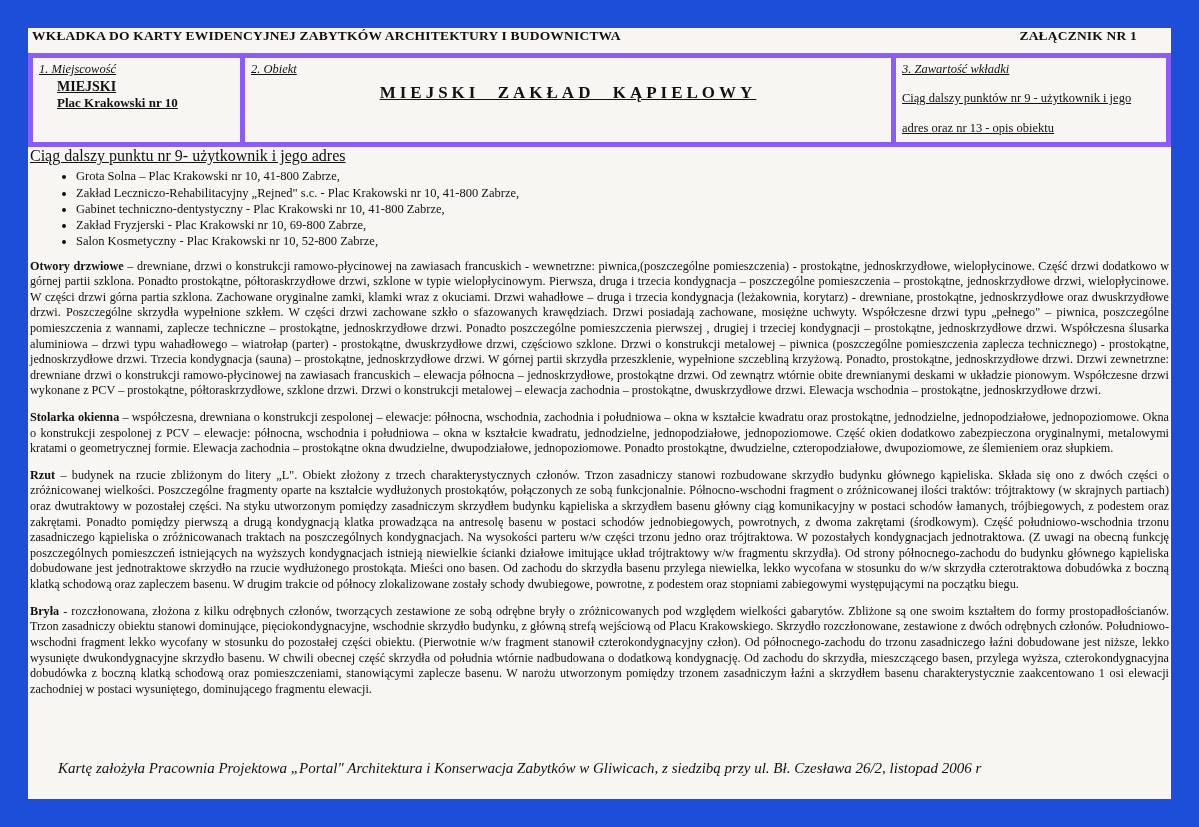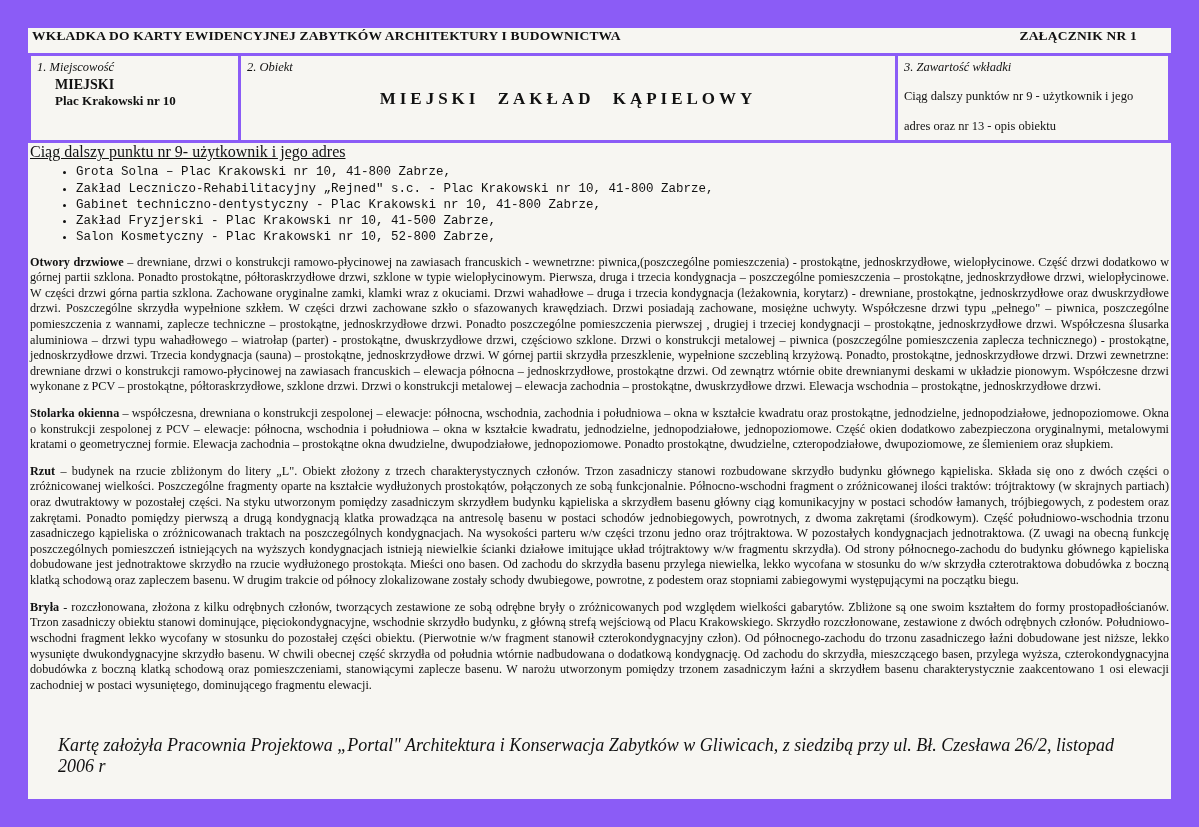--- a/index.html
+++ b/index.html
@@ -11,21 +11,21 @@
     width: 1199px;
     height: 827px;
     font-family: "Liberation Serif", serif;
     color: #111;
     position: relative;
     overflow: hidden;
   }
   .page {
     position: absolute;
     inset: 0;
-    background: #8b5cf6;
+    background: #1d4ed8;
     padding: 0;
   }
   .sheet {
     position: absolute;
     left: 28px;
     top: 28px;
     width: 1143px;
     height: 771px;
     background: #f7f6f2;
   }
@@ -41,23 +41,24 @@
   .hdr-title .left { }
   .hdr-title .right { padding-right: 28px; margin-left: 12px; }
 
   table.boxes {
     width: 100%;
     border-collapse: collapse;
     margin-top: 9px;
     table-layout: fixed;
   }
   table.boxes td {
-    border: 3px solid #8b5cf6;
+    border: 5px solid #8b5cf6;
     vertical-align: top;
     padding: 4px 6px 6px 6px;
+    text-decoration: underline;
   }
   td.cell1 { width: 195px; }
   td.cell2 { }
   td.cell3 { width: 258px; }
 
   .cell-num {
     font-style: italic;
     font-size: 12.5px;
   }
   .cell1-line1 {
@@ -69,21 +70,21 @@
   .cell1-line2 {
     font-weight: bold;
     font-size: 13px;
     padding-left: 18px;
   }
   .obiekt-name {
     text-align: center;
     font-weight: bold;
     font-size: 17px;
     letter-spacing: 4px;
-    margin-top: 14px;
+    margin-top: 6px;
     word-spacing: 10px;
   }
   .cell3-line {
     font-size: 12.5px;
     line-height: 1.25;
     margin-top: 14px;
   }
 
   .section-underline {
     text-decoration: underline;
@@ -93,40 +94,39 @@
 
   ul.addr {
     list-style: disc;
     margin: 0 0 0 0;
     padding-left: 46px;
     font-size: 12.5px;
   }
   ul.addr li {
     margin: 0 0;
     line-height: 1.3;
-    font-family: Liberation Mono, monospace;
   }
 
   .body-text {
     font-size: 12.2px;
     line-height: 1.28;
     text-align: justify;
     margin-top: 9px;
   }
   .body-text b { font-weight: bold; }
 
   .para { margin-top: 11px; }
 
   .footer {
     position: absolute;
     left: 30px;
     right: 30px;
     bottom: 22px;
     font-style: italic;
-    font-size: 18px;
+    font-size: 15px;
   }
   .content {
     padding: 0 2px;
   }
 </style>
 </head>
 <body>
 
 <div class="page">
   <div class="sheet">
@@ -157,21 +157,21 @@
     </tbody>
       </table>
 
     <div class="content">
 
       <div class="section-underline">Ciąg dalszy punktu  nr 9- użytkownik i jego adres</div>
       <ul class="addr">
         <li>Grota Solna – Plac Krakowski nr 10, 41-800 Zabrze,</li>
         <li>Zakład Leczniczo-Rehabilitacyjny „Rejned" s.c. - Plac Krakowski nr 10, 41-800 Zabrze,</li>
         <li>Gabinet techniczno-dentystyczny - Plac Krakowski nr 10, 41-800 Zabrze,</li>
-        <li>Zakład Fryzjerski - Plac Krakowski nr 10, 41-500 Zabrze,</li>
+        <li>Zakład Fryzjerski - Plac Krakowski nr 10, 69-800 Zabrze,</li>
         <li>Salon Kosmetyczny - Plac Krakowski nr 10, 52-800 Zabrze,</li>
       </ul>
 
 
       <div class="body-text"><b>Otwory drzwiowe</b><span> – drewniane, drzwi o konstrukcji ramowo-płycinowej na zawiasach francuskich - wewnetrzne: piwnica,(poszczególne pomieszczenia) - prostokątne, jednoskrzydłowe, wielopłycinowe. Część drzwi dodatkowo w górnej partii szklona. Ponadto prostokątne, półtoraskrzydłowe drzwi, szklone w typie wielopłycinowym. Pierwsza, druga i trzecia kondygnacja – poszczególne pomieszczenia – prostokątne, jednoskrzydłowe drzwi, wielopłycinowe. W części drzwi górna partia szklona. Zachowane oryginalne zamki, klamki wraz z okuciami. Drzwi wahadłowe – druga i trzecia kondygnacja (leżakownia, korytarz) - drewniane, prostokątne, jednoskrzydłowe oraz dwuskrzydłowe drzwi. Poszczególne skrzydła wypełnione szkłem. W części drzwi zachowane szkło o sfazowanych krawędziach. Drzwi posiadają zachowane, mosiężne uchwyty. Współczesne drzwi typu „pełnego" – piwnica, poszczególne pomieszczenia z wannami, zaplecze techniczne – prostokątne, jednoskrzydłowe drzwi. Ponadto poszczególne pomieszczenia pierwszej , drugiej i trzeciej kondygnacji – prostokątne, jednoskrzydłowe drzwi. Współczesna ślusarka aluminiowa – drzwi typu wahadłowego – wiatrołap (parter) - prostokątne, dwuskrzydłowe drzwi, częściowo szklone. Drzwi o konstrukcji metalowej – piwnica (poszczególne pomieszczenia zaplecza technicznego) - prostokątne, jednoskrzydłowe drzwi. Trzecia kondygnacja (sauna) – prostokątne, jednoskrzydłowe drzwi. W górnej partii skrzydła przeszklenie, wypełnione szczebliną krzyżową. Ponadto, prostokątne, jednoskrzydłowe drzwi. Drzwi zewnetrzne: drewniane drzwi o konstrukcji ramowo-płycinowej na zawiasach francuskich – elewacja północna – jednoskrzydłowe, prostokątne drzwi. Od zewnątrz wtórnie obite drewnianymi deskami w układzie pionowym. Współczesne drzwi wykonane z PCV – prostokątne, półtoraskrzydłowe, szklone drzwi. Drzwi o konstrukcji metalowej – elewacja zachodnia – prostokątne, dwuskrzydłowe drzwi. Elewacja wschodnia – prostokątne, jednoskrzydłowe drzwi.</span></div>
 
       <div class="body-text para"><b>Stolarka okienna</b><span> – współczesna, drewniana o konstrukcji zespolonej – elewacje: północna, wschodnia, zachodnia i południowa – okna w kształcie kwadratu oraz prostokątne, jednodzielne, jednopodziałowe, jednopoziomowe. Okna o konstrukcji zespolonej z PCV – elewacje: północna,  wschodnia i południowa – okna w kształcie kwadratu, jednodzielne, jednopodziałowe, jednopoziomowe. Część okien dodatkowo zabezpieczona oryginalnymi, metalowymi kratami o geometrycznej formie. Elewacja zachodnia – prostokątne okna dwudzielne, dwupodziałowe, jednopoziomowe. Ponadto prostokątne, dwudzielne, czteropodziałowe, dwupoziomowe, ze ślemieniem oraz słupkiem.</span></div>
 
       <div class="body-text para"><b>Rzut</b><span> – budynek na rzucie zbliżonym do litery „L". Obiekt złożony z trzech charakterystycznych członów. Trzon zasadniczy stanowi rozbudowane skrzydło budynku głównego kąpieliska. Składa się ono z dwóch części o zróżnicowanej wielkości. Poszczególne fragmenty oparte na kształcie wydłużonych prostokątów, połączonych ze sobą funkcjonalnie. Północno-wschodni fragment o zróżnicowanej ilości traktów: trójtraktowy (w skrajnych partiach) oraz dwutraktowy w pozostałej części. Na styku utworzonym pomiędzy zasadniczym skrzydłem budynku kąpieliska a skrzydłem basenu główny ciąg komunikacyjny w postaci schodów łamanych, trójbiegowych, z podestem oraz zakrętami. Ponadto pomiędzy pierwszą a drugą kondygnacją klatka prowadząca na antresolę basenu w postaci schodów jednobiegowych, powrotnych, z dwoma zakrętami (środkowym). Część południowo-wschodnia trzonu zasadniczego kąpieliska o zróżnicowanach traktach na poszczególnych kondygnacjach. Na wysokości parteru w/w części trzonu jedno oraz trójtraktowa. W pozostałych kondygnacjach jednotraktowa. (Z uwagi na obecną funkcję poszczególnych pomieszczeń istniejących na wyższych kondygnacjach istnieją niewielkie ścianki działowe imitujące układ trójtraktowy w/w fragmentu skrzydła). Od strony północnego-zachodu do budynku głównego kąpieliska dobudowane jest jednotraktowe skrzydło na rzucie wydłużonego prostokąta. Mieści ono basen. Od zachodu do skrzydła basenu przylega niewielka, lekko wycofana w stosunku do w/w skrzydła czterotraktowa dobudówka z boczną klatką schodową oraz zapleczem basenu. W drugim trakcie od północy zlokalizowane zostały schody dwubiegowe, powrotne, z podestem oraz stopniami zabiegowymi występującymi na początku biegu.</span></div>
 

